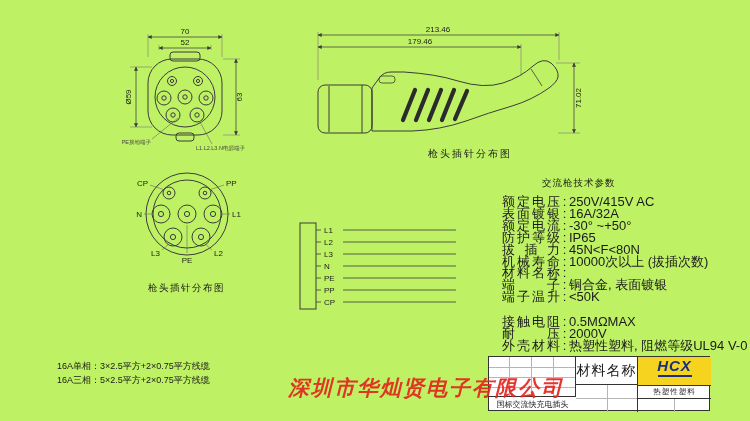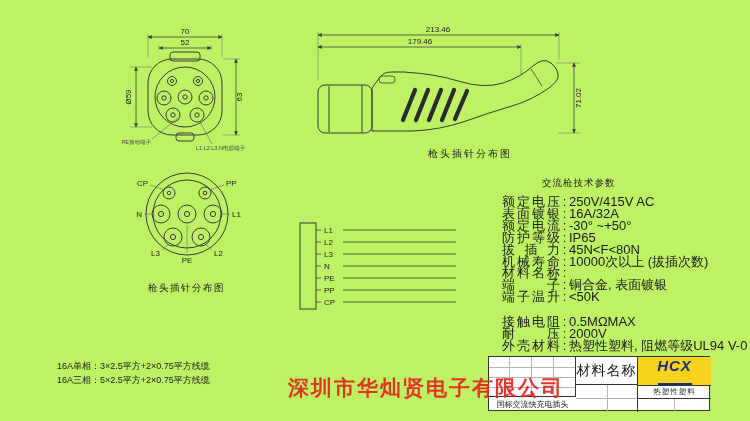--- a/index.html
+++ b/index.html
@@ -31,28 +31,28 @@
   .tb { position:absolute; left:488px; top:356px; width:222px; height:55px; border:1px solid #333; background:#fff; }
   .tb div { position:absolute; }
   .tb .cell { display:flex; align-items:center; justify-content:center; }
   .tb .rev  { left:0; top:0; width:87px; height:40px; border-right:1px solid #333; border-bottom:1px solid #333; }
   .tb .rev i { position:absolute; display:block; }
   .tb .gl-h { left:0; width:100%; height:0; border-top:1px solid #b5b5b5; }
   .tb .gl-v { top:0; height:100%; width:0; border-left:1px solid #b5b5b5; }
   .tb .prod { left:0; top:40px; width:87px; height:14px; font-size:8px; white-space:nowrap; }
   .tb .mat  { left:87px; top:0; width:62px; height:28px; border-right:1px solid #333; border-bottom:1px solid #333; font-size:14px; letter-spacing:1px; }
   .tb .midgrid { left:87px; top:28px; width:62px; height:27px; border-right:1px solid #333; }
-  .tb .logo { left:149px; top:0; width:73px; height:28px; background:#f6d31f; display:flex; flex-direction:column; align-items:center; justify-content:space-between; }
+  .tb .logo { left:149px; top:0; width:73px; height:28px; background:#f6d31f; display:flex; flex-direction:column; align-items:center; justify-content:flex-start; }
   .tb .logo-txt { position:static; color:#17307e; font-weight:bold; font-style:italic; font-size:15px; letter-spacing:1px; }
   .tb .logo-bar { position:static; width:34px; height:2px; background:#17307e; margin-top:1px; }
   .tb .model { left:149px; top:28px; width:73px; height:13px; border-top:1px solid #333; font-size:7.5px; letter-spacing:1px; }
   .tb .rbot { left:149px; top:41px; width:73px; height:14px; border-top:1px solid #333; }
 
   .wm { position:absolute; left:288px; top:374px; font-size:21px; font-weight:bold; color:#e4251f;
-        letter-spacing:2px; white-space:nowrap; opacity:0.92; z-index:5; }
+        letter-spacing:2px; white-space:nowrap; opacity:0.92; z-index:5;font-style:italic; }
 </style>
 </head>
 <body>
 
 <div class="canvas">
 
   <svg class="draw" width="750" height="421" viewBox="0 0 750 421">
     <defs>
       <marker id="ar" markerWidth="6" markerHeight="6" refX="4.6" refY="2.5" orient="auto-start-reverse">
         <path d="M0,0 L5,2.5 L0,5 z" fill="#3b3b3b"></path>

